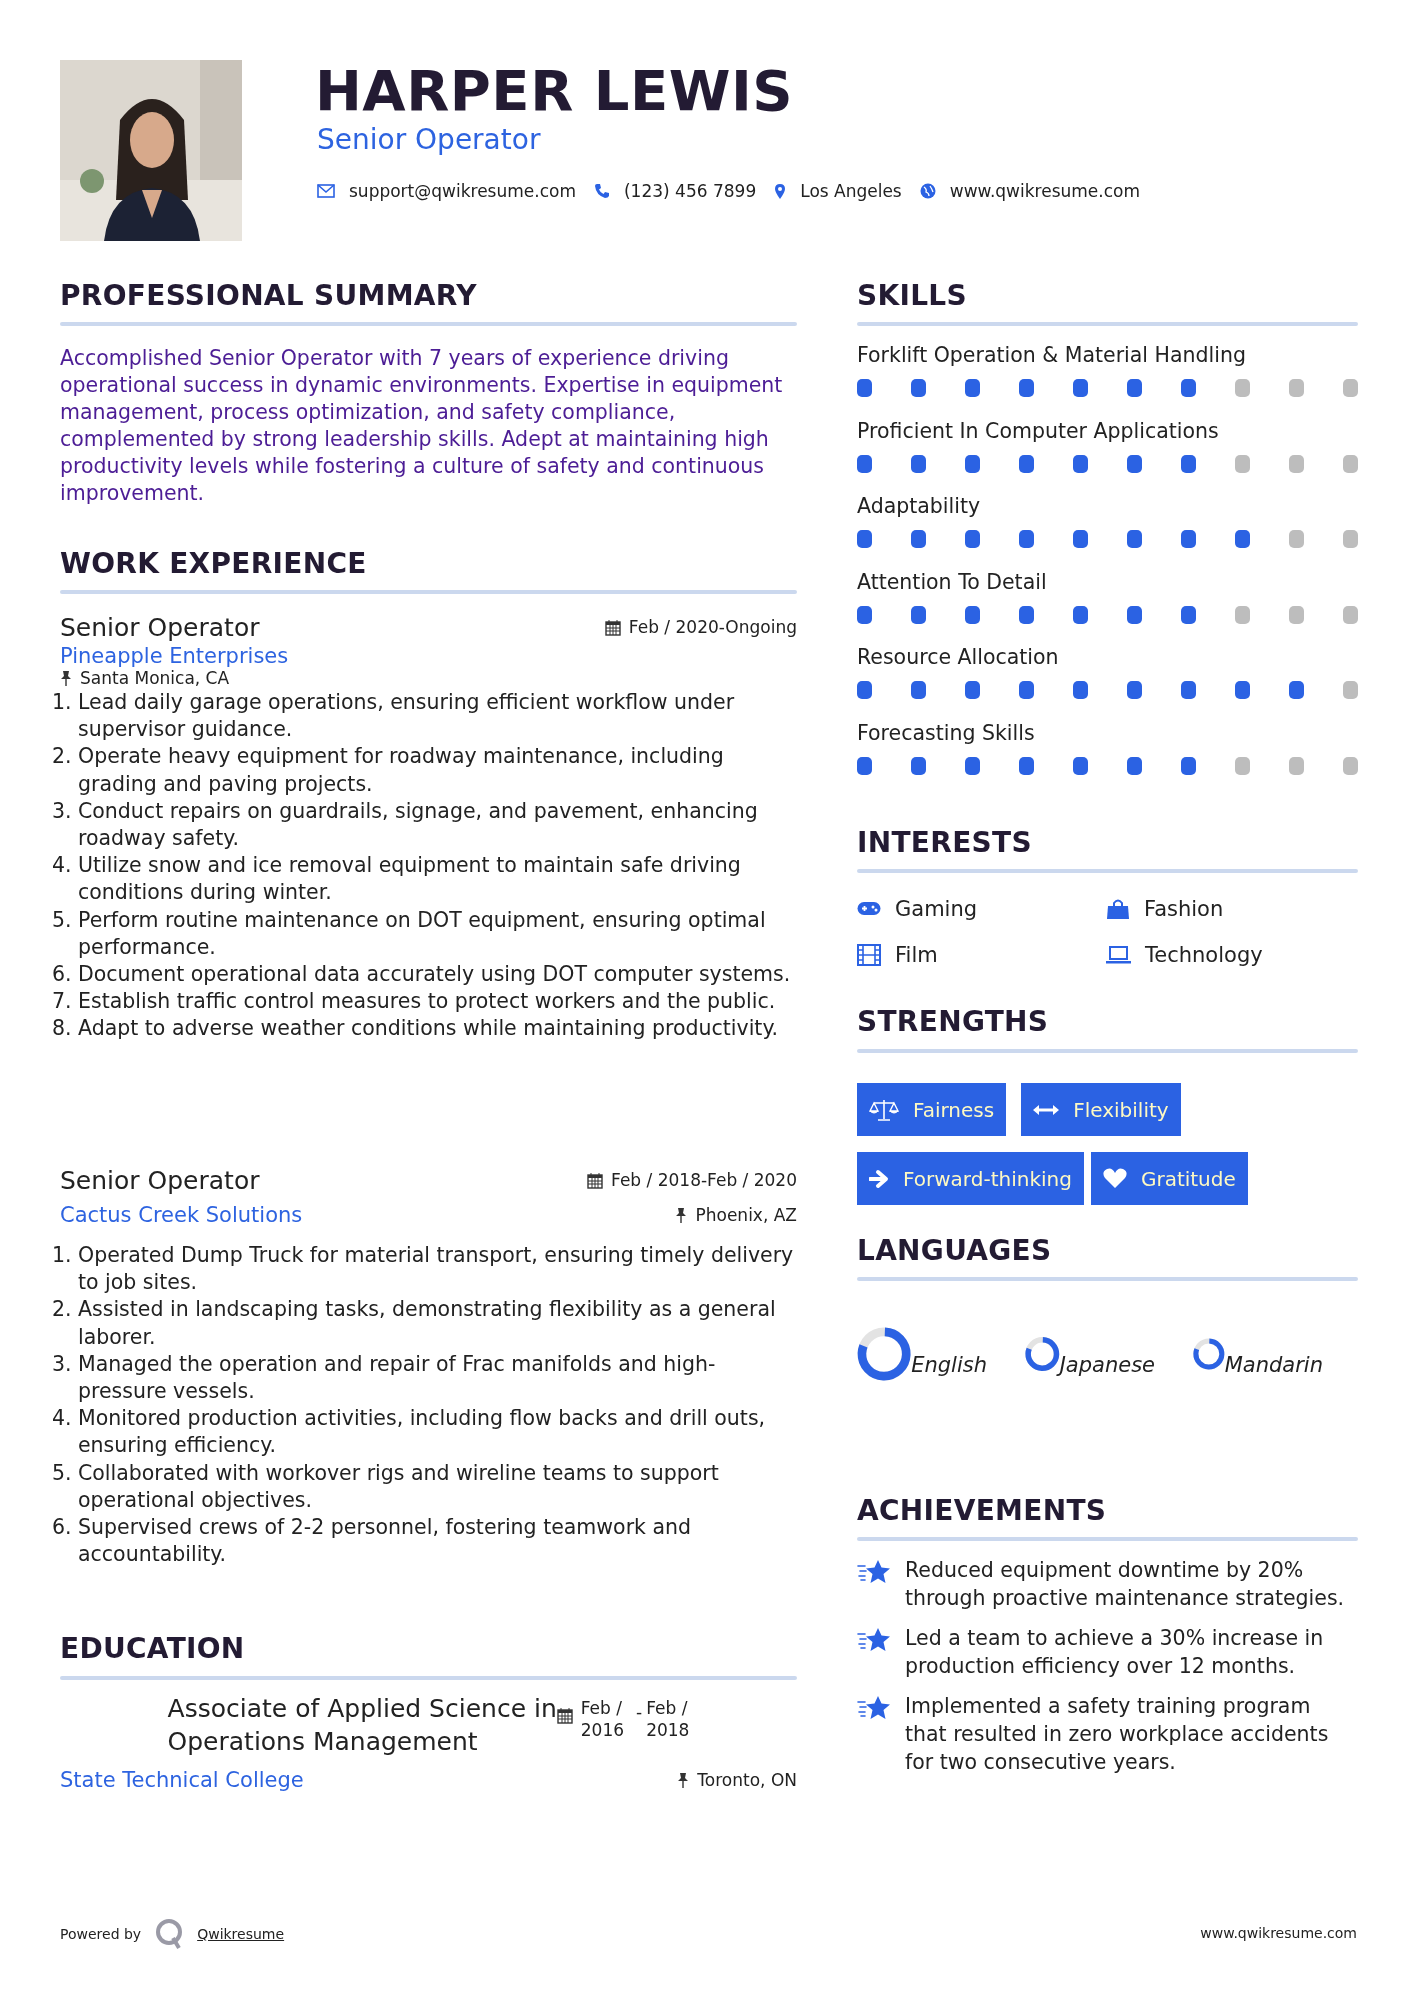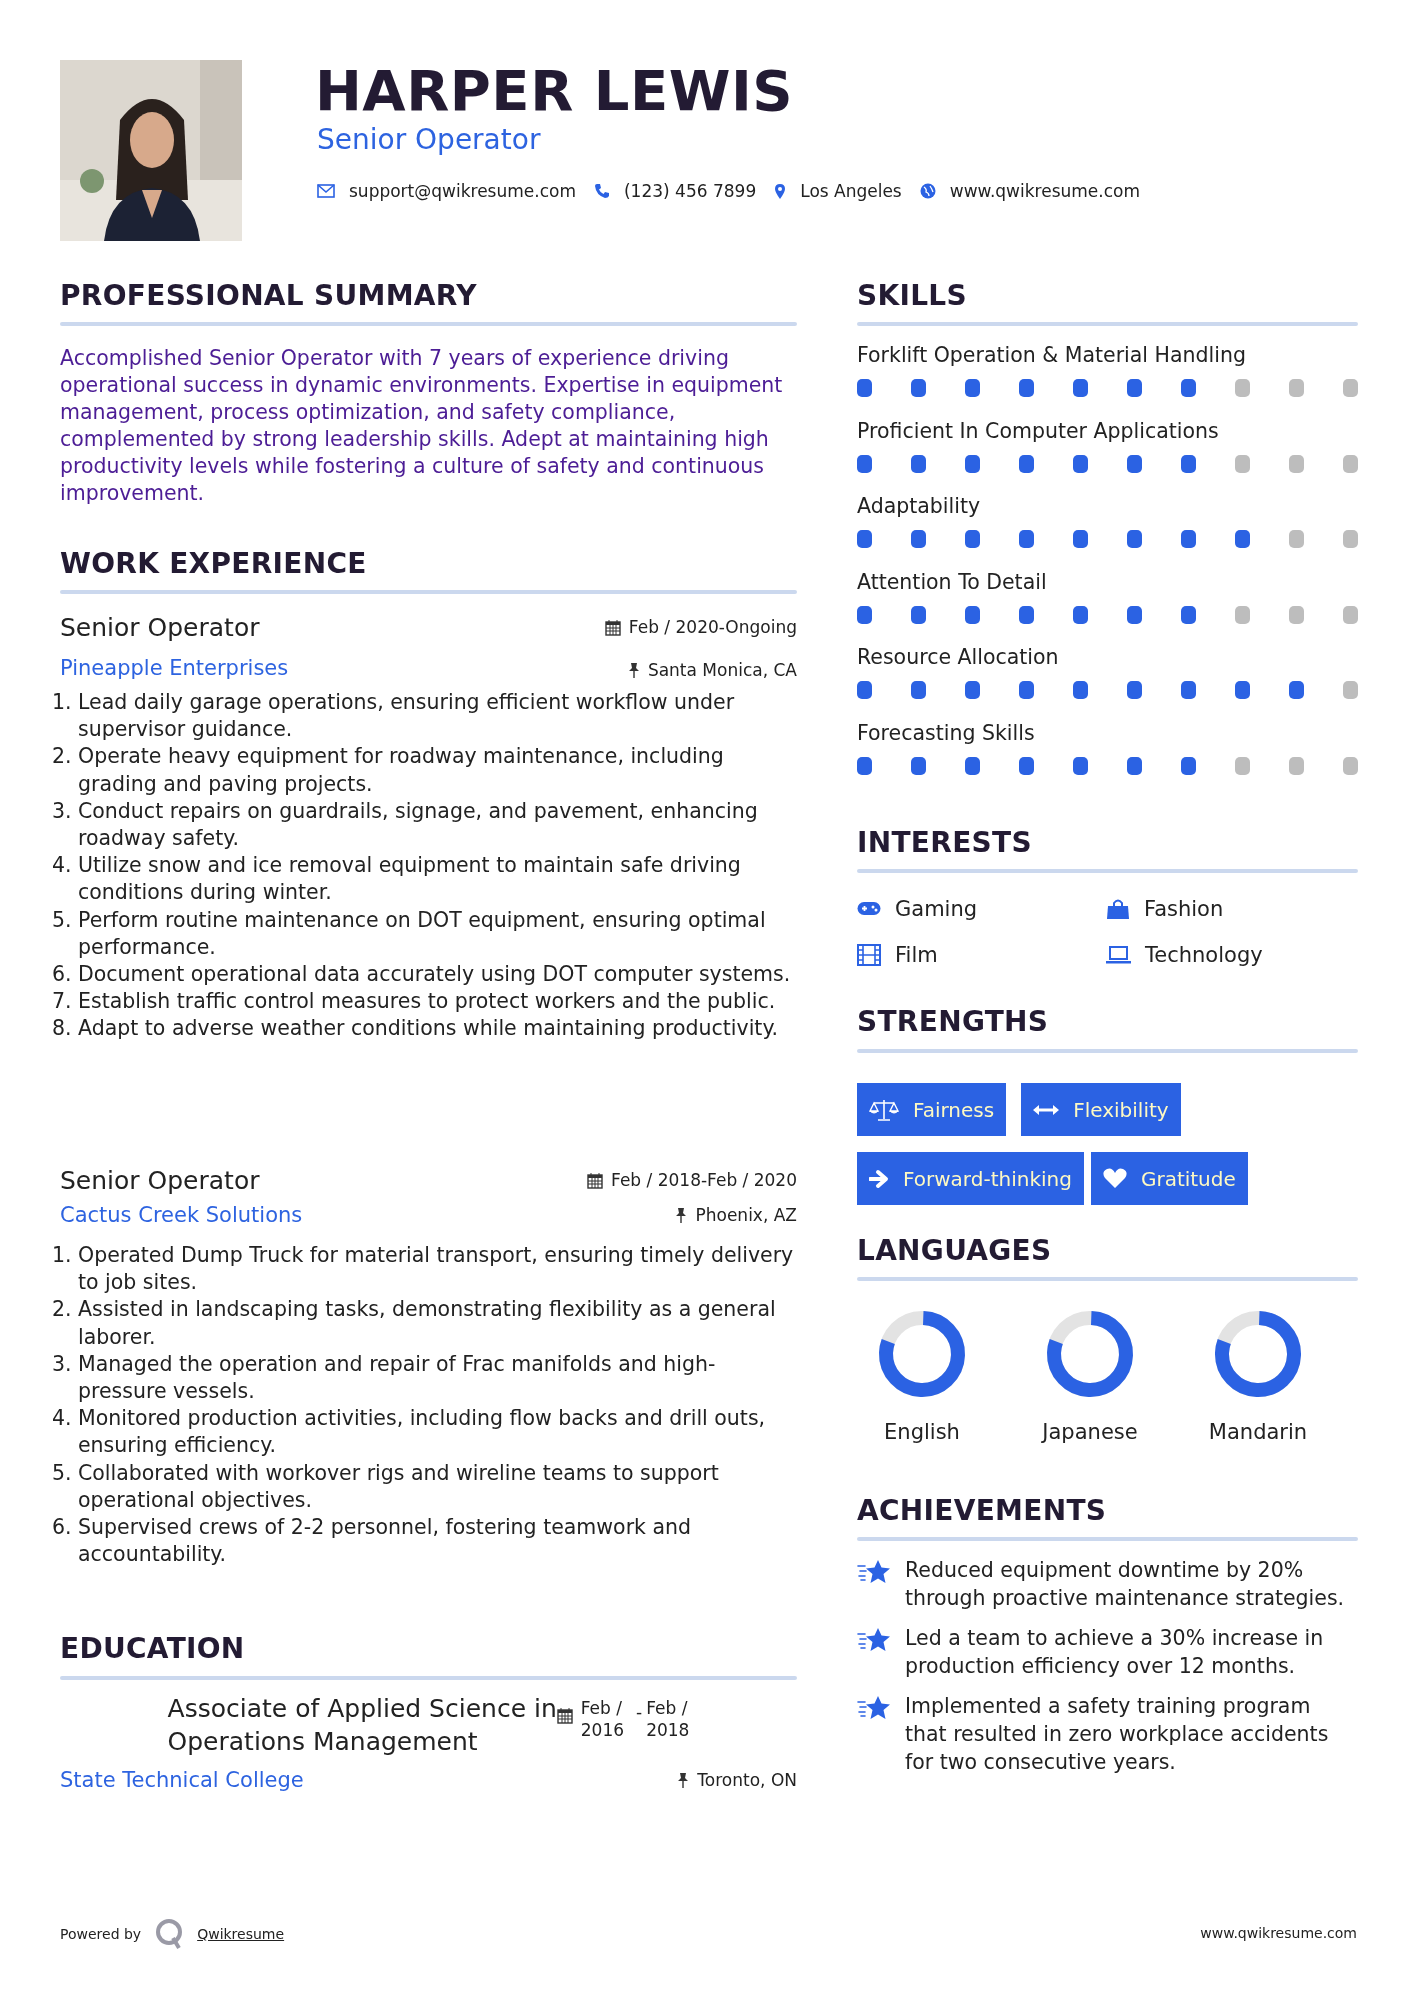--- a/index.html
+++ b/index.html
@@ -23,21 +23,21 @@
   ol.bullets { margin: 0; padding: 0 0 0 20px; font-size: 20.5px; line-height: 27.2px; color: #222; }
   ol.bullets li { padding-left: 0; }
   .skill-label { font-size: 20.5px; color: #222; white-space: nowrap; }
   .dots { display: flex; justify-content: space-between; width: 501px; }
   .dot { width: 15px; height: 18px; border-radius: 5px; background: #bdbdbd; }
   .dot.on { background: #2b62e3; }
   .interest { display: flex; align-items: center; font-size: 21px; color: #222; white-space: nowrap; }
   .interest svg { margin-right: 14px; }
   .chip { display: inline-flex; align-items: center; background: #2b62e3; color: #fef9c3; font-size: 20px; height: 53px; padding: 0 12px; box-sizing: border-box; white-space: nowrap; }
   .chip svg { margin-right: 14px; }
-  .lang { display: flex; flex-direction: column; align-items: center; width: 130px; }
+  .lang { display: flex; flex-direction: row; align-items: center; width: 130px; font-style: italic; }
   .lang-label { font-size: 21px; color: #222; margin-top: 22px; white-space: nowrap; }
   .ach { display: flex; align-items: flex-start; font-size: 20.5px; line-height: 28px; color: #222; }
   .ach svg { flex: 0 0 auto; margin-right: 14px; margin-top: 2px; }
   .footer-left { left: 60px; top: 1918px; display: flex; align-items: center; font-size: 14px; color: #222; white-space: nowrap; }
   .footer-right { right: 50px; top: 1925px; font-size: 14px; color: #222; white-space: nowrap; }
 </style>
 </head>
 <body>
 
 <div class="abs photo">
@@ -98,21 +98,21 @@
     <span class="job-title">Senior Operator</span>
     <span class="meta">
       <svg width="16" height="17" viewBox="0 0 16 17">
           <rect x="1" y="3" width="14" height="13" fill="none" stroke="#333" stroke-width="1.4"></rect>
           <rect x="1" y="3" width="14" height="3" fill="#333"></rect>
           <path d="M4 1 V4 M12 1 V4 M1 9 H15 M1 12 H15 M5 6 V16 M8 6 V16 M11 6 V16" stroke="#333" stroke-width="1"></path>
         </svg>
       <span>Feb / 2020-Ongoing</span>
     </span>
   </div>
-  <div style="display:flex; justify-content:space-between; align-items:flex-end; height:36px;">
+  <div style="display:flex; justify-content:space-between; align-items:flex-start; height:36px;flex-direction:column;">
     <span class="company">Pineapple Enterprises</span>
     <span class="meta">
       <svg width="12" height="16" viewBox="0 0 12 16">
           <path d="M3 1 H9 L8 6 L11 9 H1 L4 6 Z" fill="#333"></path>
           <rect x="5.3" y="9" width="1.4" height="7" fill="#333"></rect>
         </svg>
       <span>Santa Monica, CA</span>
     </span>
   </div>
   <ol class="bullets" style="margin-top:9px; margin-left:-2px;">

